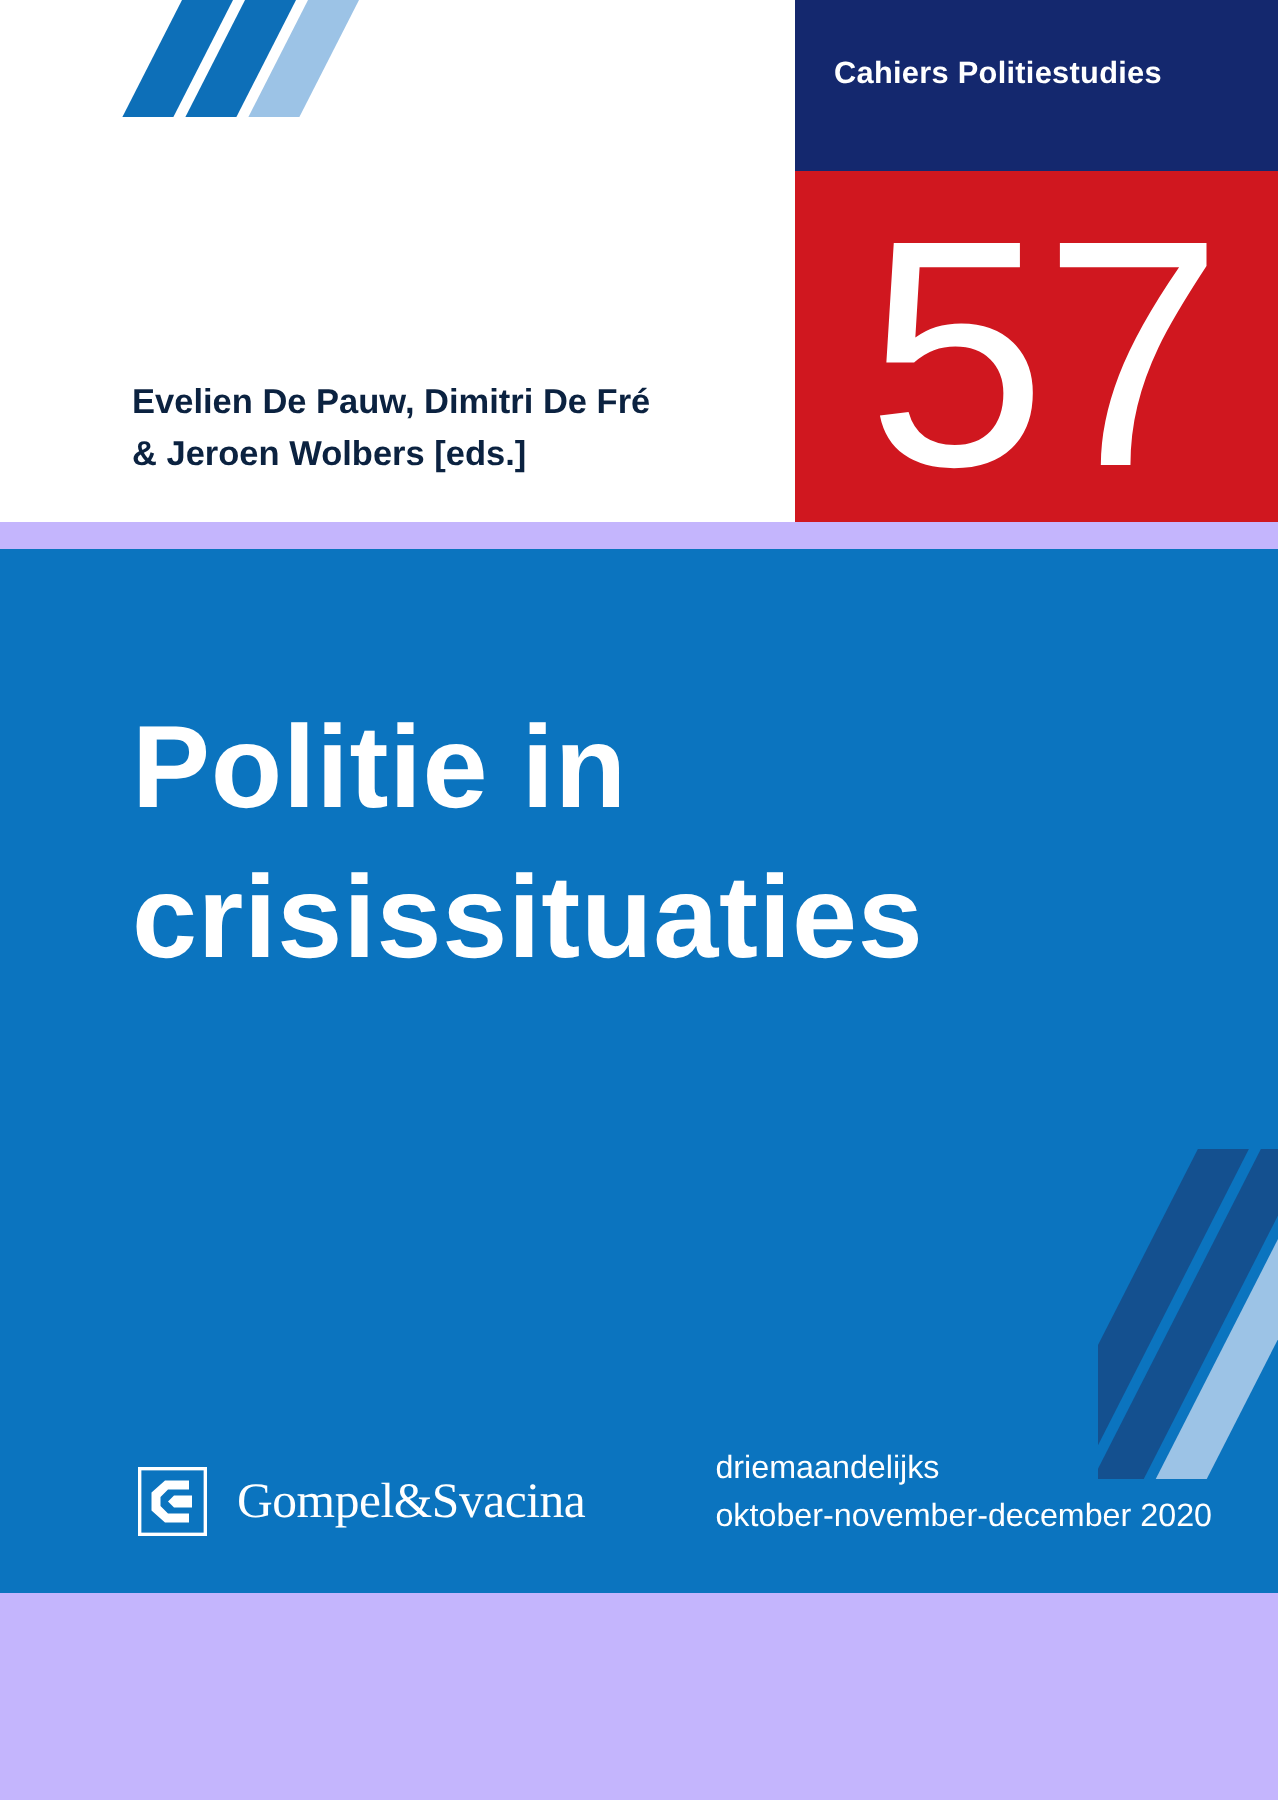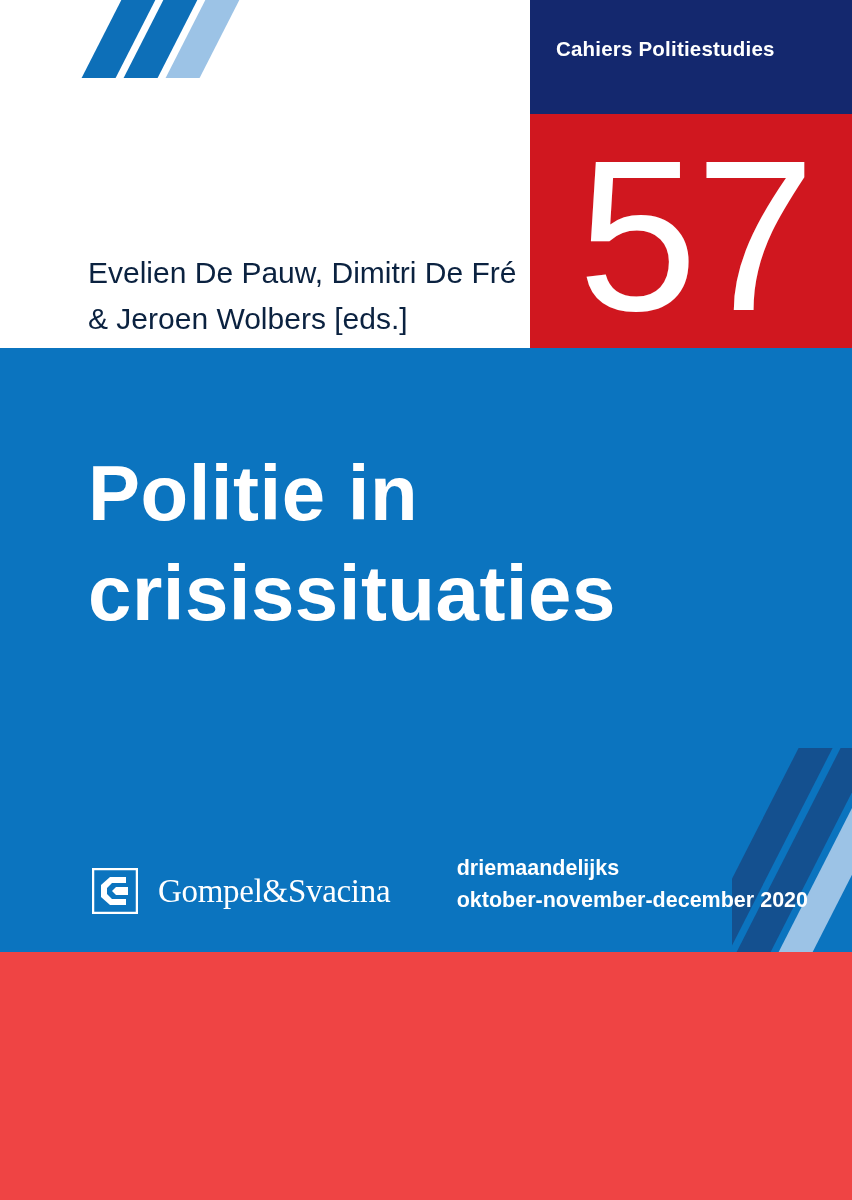--- a/index.html
+++ b/index.html
@@ -8,21 +8,21 @@
     background: #ffffff;
   }
   body {
     font-family: "Liberation Sans", sans-serif;
   }
   .cover {
     position: relative;
     width: 852px;
     height: 1200px;
     overflow: hidden;
-    background: #ef4444;
+    background: #c4b5fd;
   }
 
   
   .top-white {
     position: absolute;
     left: 0; top: 0;
     width: 852px; height: 348px;
     background: #ffffff;
   }
 
@@ -81,31 +81,31 @@
     font-family: "Liberation Sans", sans-serif;
   }
 
   
   .editors {
     position: absolute;
     left: 88px;
     top: 250px;
     width: 420px;
     color: #0b2240;
-    font-size: 30px;
-    font-weight: 400;
+    font-size: 23px;
+    font-weight: 700;
     line-height: 1.52;
   }
   .editors .row { white-space: nowrap; }
 
   
   .blue-main {
     position: absolute;
-    left: 0; top: 348px;
-    width: 852px; height: 604px;
+    left: 0; top: 366px;
+    width: 852px; height: 696px;
     background: #0b74bf;
     overflow: hidden;
   }
 
   
   .title {
     position: absolute;
     left: 88px;
     top: 96px;
     width: 640px;
@@ -160,21 +160,21 @@
   }
 
   
   .freq {
     position: absolute;
     right: 44px;
     bottom: 36px;
     text-align: left;
     color: #ffffff;
     font-size: 21.5px;
-    font-weight: 700;
+    font-weight: 400;
     line-height: 1.5;
   }
   .freq .row { white-space: nowrap; }
 </style>
 </head>
 <body>
 
 <div class="cover">
 
   <div class="top-white"></div>

